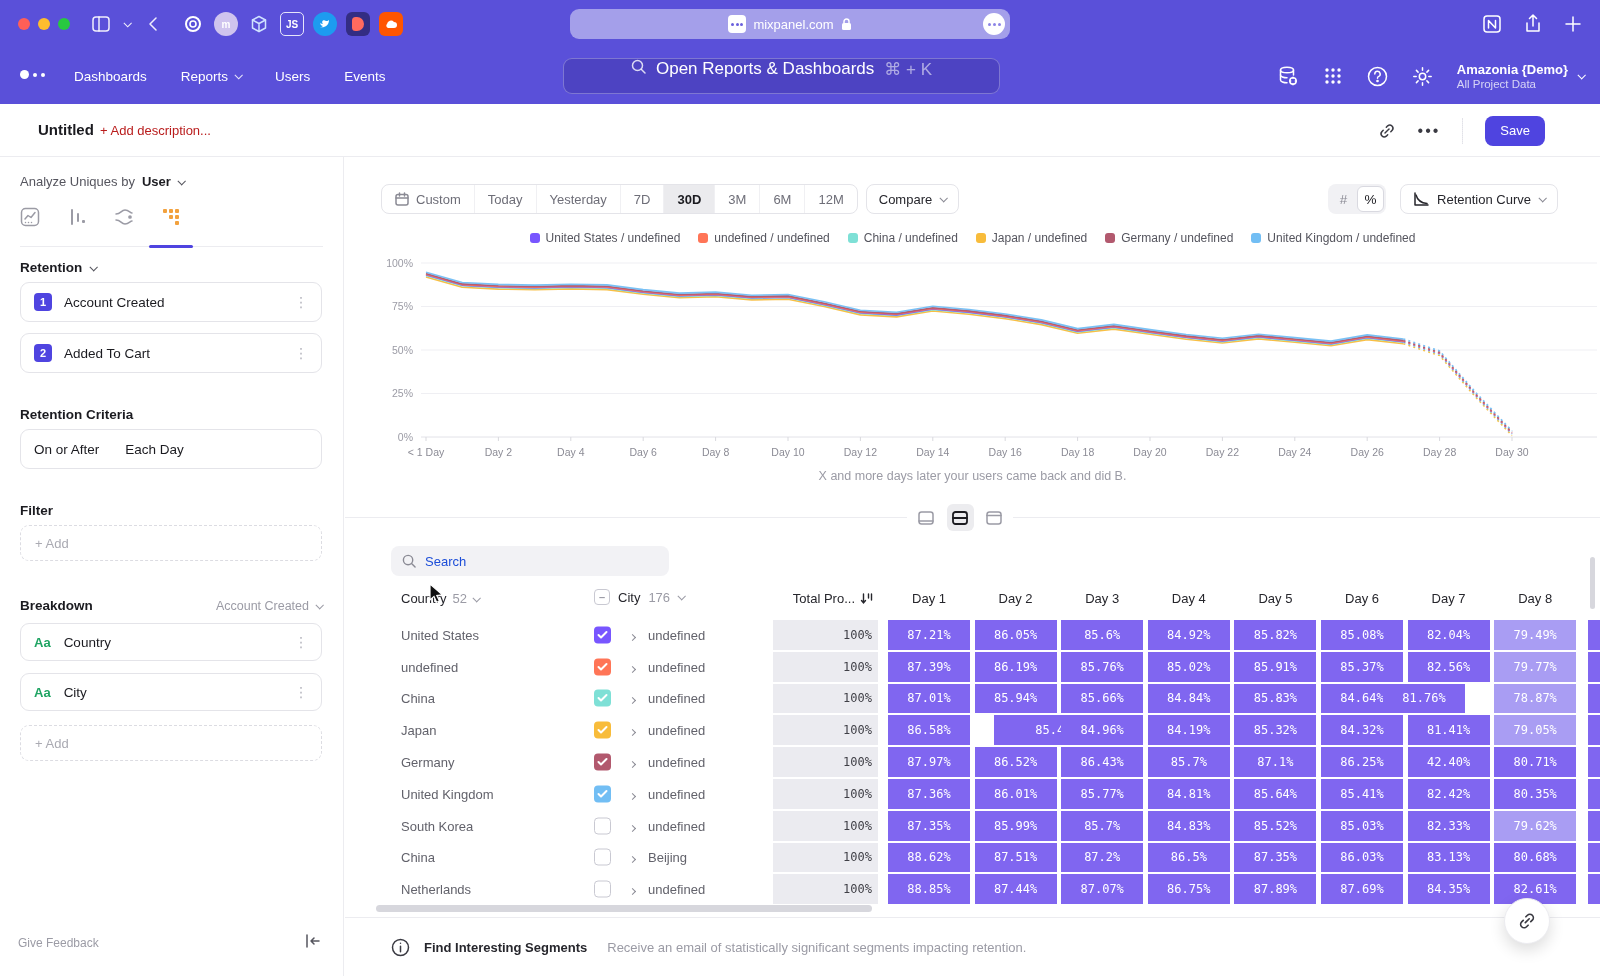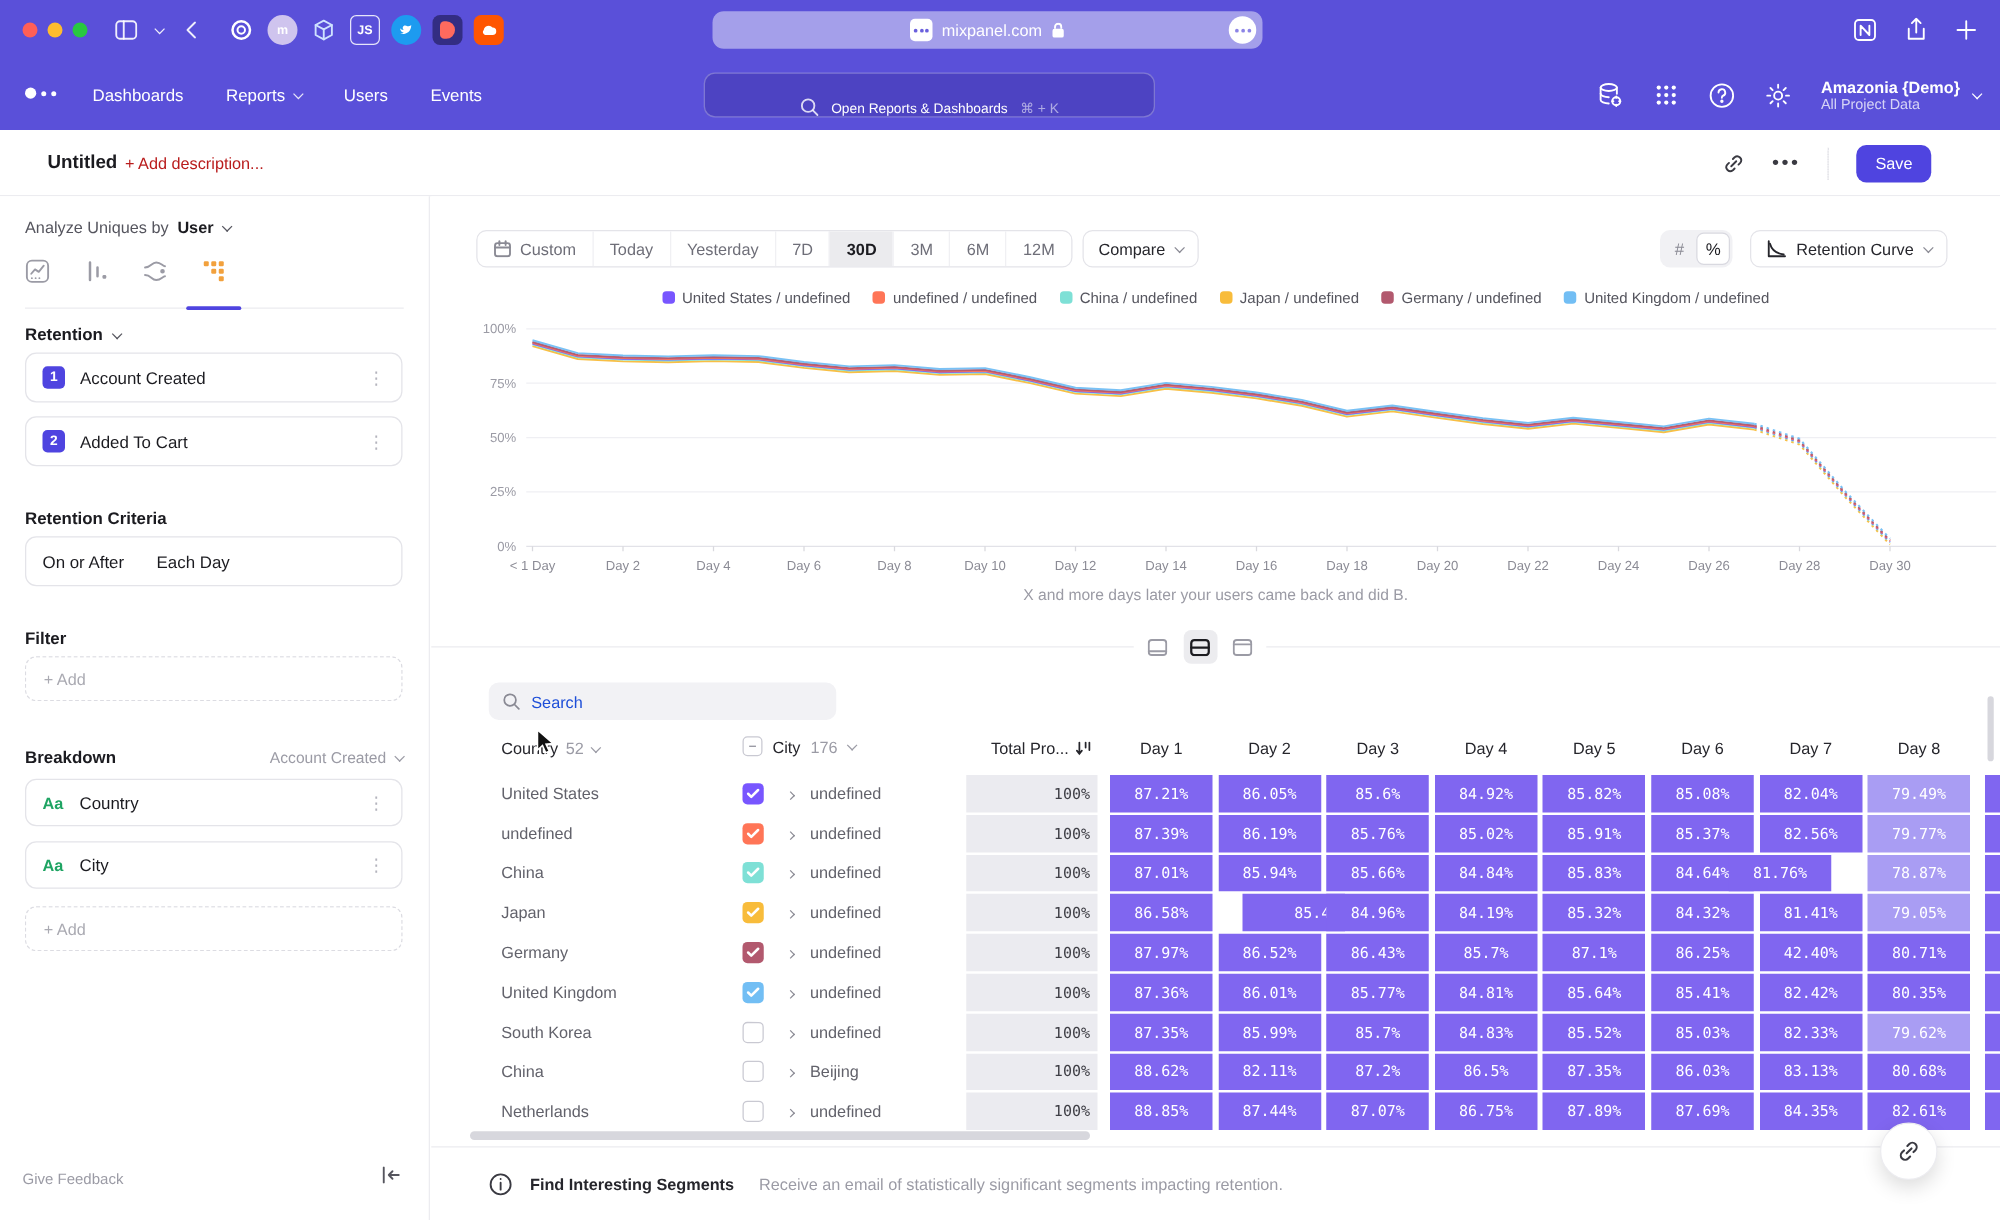--- a/index.html
+++ b/index.html
@@ -18,21 +18,21 @@
   .pill-menu i{width:3px;height:3px;border-radius:50%;background:#8c84e6}
   .browser-right{position:absolute;right:18px;top:0;height:48px;display:flex;align-items:center;gap:22px;color:#fff}
 
   
   .nav-bar{position:absolute;top:48px;left:0;right:0;height:56px;background:#5a50d9;color:#fff}
   .logo-dots{position:absolute;left:20px;top:22px;display:flex;align-items:center;gap:4px}
   .logo-dots .d1{width:9px;height:9px;border-radius:50%;background:#fff}
   .logo-dots .d2{width:4px;height:4px;border-radius:50%;background:#fff}
   .nav-items{position:absolute;left:74px;top:0;height:56px;display:flex;align-items:center;gap:34px;font-size:13.5px}
   .nav-item{display:flex;align-items:center;gap:7px;cursor:pointer}
-  .global-search{position:absolute;left:563px;top:10px;width:361px;height:36px;border:1px solid rgba(255,255,255,.28);background:rgba(20,12,90,.18);border-radius:9px;display:flex;align-items:flex-end;justify-content:center;gap:10px;font-size:11px}
+  .global-search{position:absolute;left:563px;top:10px;width:437px;height:36px;border:1px solid rgba(255,255,255,.28);background:rgba(20,12,90,.18);border-radius:9px;display:flex;align-items:flex-start;justify-content:center;gap:10px;font-size:17px}
   .gs-short{color:rgba(255,255,255,.55)}
   .nav-right{position:absolute;right:16px;top:0;height:56px;display:flex;align-items:center;gap:24px}
   .proj{display:flex;align-items:center;gap:10px}
   .proj-name{font-size:13px;font-weight:700;line-height:1.25}
   .proj-scope{font-size:11.5px;color:rgba(255,255,255,.75);font-weight:400}
   .chev{display:inline-block;width:6px;height:6px;border-right:1.6px solid currentColor;border-bottom:1.6px solid currentColor;transform:rotate(45deg) translateY(-1px)}
   .chev-r{transform:rotate(-45deg)}
   .wic{stroke:currentColor;fill:none;stroke-width:1.5;stroke-linecap:round;stroke-linejoin:round}
 
   
@@ -701,21 +701,21 @@
           <span class="c-day light" style="left: 1149.2px;">79.62%</span>
           <span class="c-sliver"></span>
         </div>
         <div class="trow">
           <span class="c-country">China</span>
           <span class="c-check un"></span>
           <span class="c-arrow"><span class="chev chev-r" style="width:5px;height:5px"></span></span>
           <span class="c-city">Beijing</span>
           <span class="c-total">100%</span>
           <span class="c-day" style="left: 543px;">88.62%</span>
-          <span class="c-day" style="left: 629.6px;">82.11%</span>
+          <span class="c-day" style="left: 629.6px;">87.51%</span>
           <span class="c-day" style="left: 716.2px;">87.2%</span>
           <span class="c-day" style="left: 802.8px;">86.5%</span>
           <span class="c-day" style="left: 889.4px;">87.35%</span>
           <span class="c-day" style="left: 976px;">86.03%</span>
           <span class="c-day" style="left: 1062.6px;">83.13%</span>
           <span class="c-day" style="left: 1149.2px;">80.68%</span>
           <span class="c-sliver"></span>
         </div>
         <div class="trow">
           <span class="c-country">Netherlands</span>

